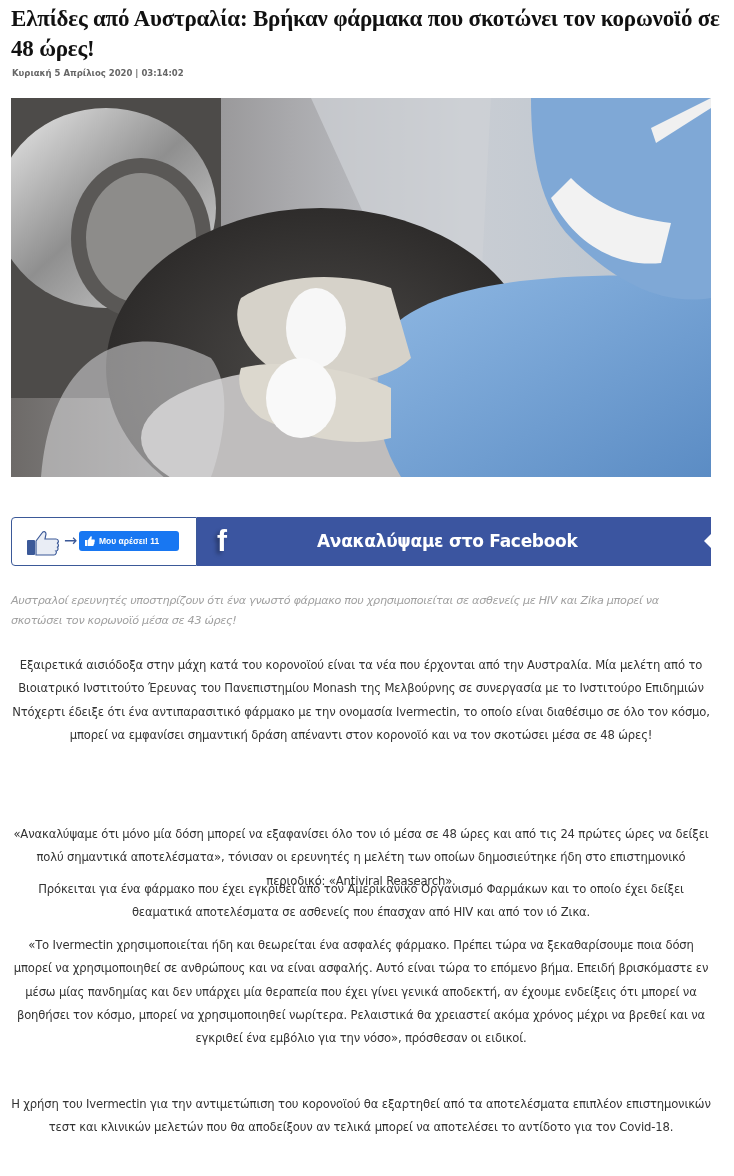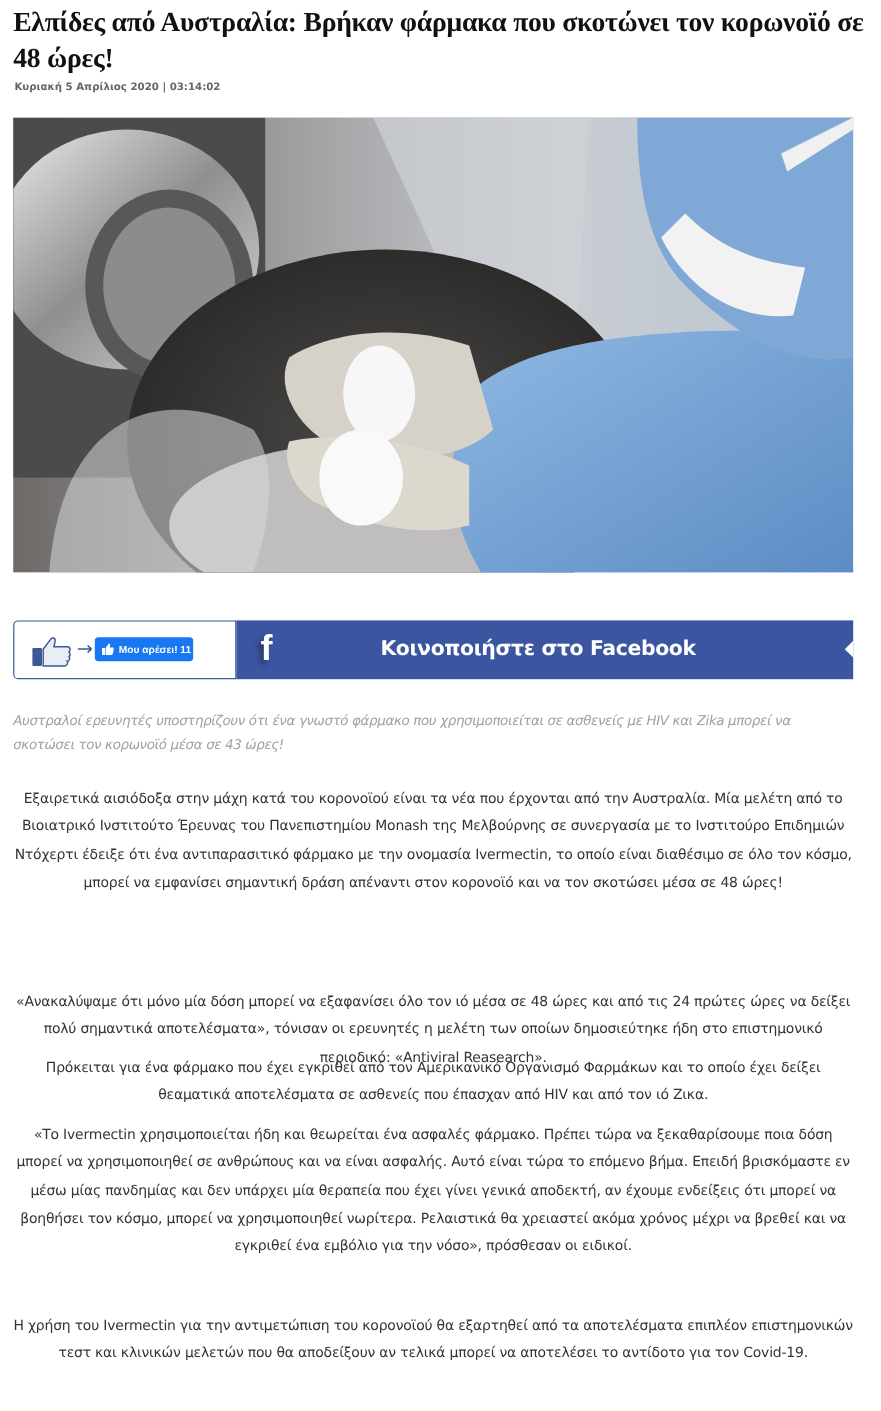--- a/index.html
+++ b/index.html
@@ -32,21 +32,21 @@
       background: #3b55a0;
     }
     .fb-notch {
       position: absolute; right: 0; top: 17px; width: 0; height: 0;
       border-top: 7px solid transparent; border-bottom: 7px solid transparent;
       border-right: 7px solid #ffffff;
     }
     .thumb-big { position: absolute; left: 14px; top: 12px; }
     .arrow { position: absolute; left: 52px; top: 14px; font-size: 16px; color: #3b5998; line-height: 18px; }
     .like-btn {
-      position: absolute; left: 67px; top: 13px; height: 20px; padding: 0 2px 0 6px;
+      position: absolute; left: 67px; top: 13px; height: 20px; padding: 0 20px 0 6px;
       background: #1877f2; border-radius: 3px; color: #fff; display: flex; align-items: center; gap: 4px;
       font-family: "Liberation Sans", sans-serif; font-weight: bold; font-size: 8.5px; white-space: nowrap;
     }
     .fb-f {
       position: absolute; left: 20px; top: 6px; color: #fff;
       font-family: "Liberation Sans", sans-serif; font-weight: bold; font-size: 30px; line-height: 36px;
       text-shadow: -3px 3px 4px rgba(0,0,0,0.35);
     }
     .fb-text {
       position: absolute; left: 120px; top: 13px; color: #fff;
@@ -127,24 +127,24 @@
     <div class="like-btn">
       <svg width="10" height="10" viewBox="0 0 10 10">
         <rect x="0" y="4" width="2.5" height="6" fill="#fff"></rect>
         <path d="M3,4 L5.5,0.5 C6,0 7,0.3 6.8,1.2 L6.4,3.5 L9.2,3.5 C10,3.5 10,4.7 9.4,5 C10,5.3 9.9,6.5 9.2,6.6 C9.7,7 9.4,8.2 8.8,8.3 C9,9 8.6,10 8,10 L3,10 Z" fill="#fff"></path>
       </svg>
       <span>Μου αρέσει! 11</span>
     </div>
   </div>
   <div class="fb-right">
     <span class="fb-f">f</span>
-    <span class="fb-text">Κοινοποιήστε στο Facebook</span>
+    <span class="fb-text">Ανακαλύψαμε στο Facebook</span>
     <span class="fb-notch"></span>
   </div>
 </div>
 
 <p class="lead">Αυστραλοί ερευνητές υποστηρίζουν ότι ένα γνωστό φάρμακο που χρησιμοποιείται σε ασθενείς με HIV και Zika μπορεί να σκοτώσει τον κορωνοϊό μέσα σε 43 ώρες!</p>
 
 <p class="body-p" style="top:654px;">Εξαιρετικά αισιόδοξα στην μάχη κατά του κορονοϊού είναι τα νέα που έρχονται από την Αυστραλία. Μία μελέτη από το Βιοιατρικό Ινστιτούτο Έρευνας του Πανεπιστημίου Monash της Μελβούρνης σε συνεργασία με το Ινστιτούρο Επιδημιών Ντόχερτι έδειξε ότι ένα αντιπαρασιτικό φάρμακο με την ονομασία Ivermectin, το οποίο είναι διαθέσιμο σε όλο τον κόσμο, μπορεί να εμφανίσει σημαντική δράση απέναντι στον κορονοϊό και να τον σκοτώσει μέσα σε 48 ώρες!</p>
 <p class="body-p" style="top:823px;">«Ανακαλύψαμε ότι μόνο μία δόση μπορεί να εξαφανίσει όλο τον ιό μέσα σε 48 ώρες και από τις 24 πρώτες ώρες να δείξει πολύ σημαντικά αποτελέσματα», τόνισαν οι ερευνητές η μελέτη των οποίων δημοσιεύτηκε ήδη στο επιστημονικό περιοδικό: «Antiviral Reasearch».</p>
 <p class="body-p" style="top:878px;">Πρόκειται για ένα φάρμακο που έχει εγκριθεί από τον Αμερικανικό Οργανισμό Φαρμάκων και το οποίο έχει δείξει θεαματικά αποτελέσματα σε ασθενείς που έπασχαν από HIV και από τον ιό  Ζικα.</p>
 <p class="body-p" style="top:934px;">«Το Ivermectin χρησιμοποιείται ήδη και θεωρείται ένα ασφαλές φάρμακο. Πρέπει τώρα να ξεκαθαρίσουμε ποια δόση μπορεί να χρησιμοποιηθεί σε ανθρώπους και να είναι ασφαλής. Αυτό είναι τώρα το επόμενο βήμα. Επειδή βρισκόμαστε εν μέσω μίας πανδημίας και δεν υπάρχει μία θεραπεία που έχει γίνει γενικά αποδεκτή, αν έχουμε ενδείξεις ότι μπορεί να βοηθήσει τον κόσμο, μπορεί να χρησιμοποιηθεί νωρίτερα. Ρελαιστικά θα χρειαστεί ακόμα χρόνος μέχρι να βρεθεί και να εγκριθεί ένα εμβόλιο για την νόσο», πρόσθεσαν οι ειδικοί.</p>
-<p class="body-p" style="top:1093px;">Η χρήση του Ivermectin για την αντιμετώπιση του κορονοϊού θα εξαρτηθεί από τα αποτελέσματα επιπλέον επιστημονικών τεστ και κλινικών μελετών που θα αποδείξουν αν τελικά μπορεί να αποτελέσει το αντίδοτο για τον Covid-19.</p>
+<p class="body-p" style="top:1093px;">Η χρήση του Ivermectin για την αντιμετώπιση του κορονοϊού θα εξαρτηθεί από τα αποτελέσματα επιπλέον επιστημονικών τεστ και κλινικών μελετών που θα αποδείξουν αν τελικά μπορεί να αποτελέσει το αντίδοτο για τον Covid-18.</p>
 
 </body></html>

